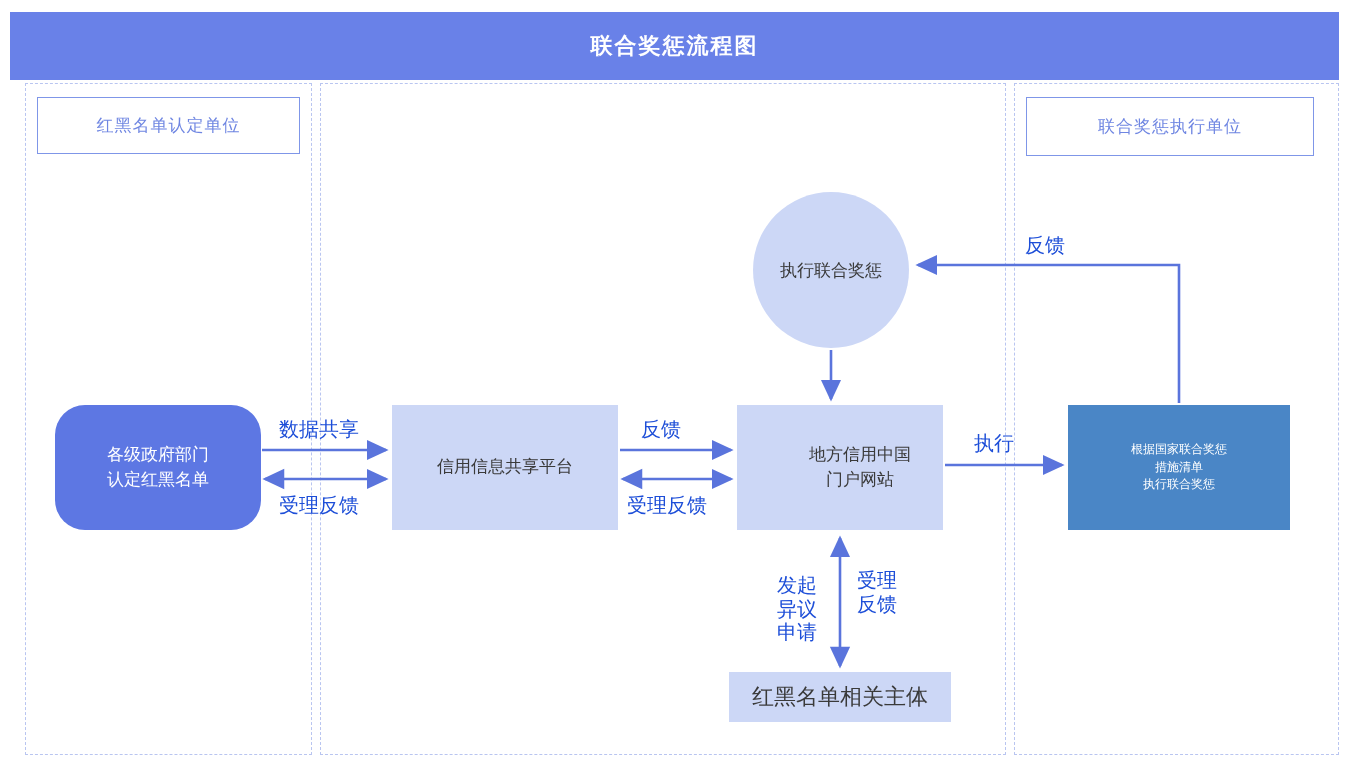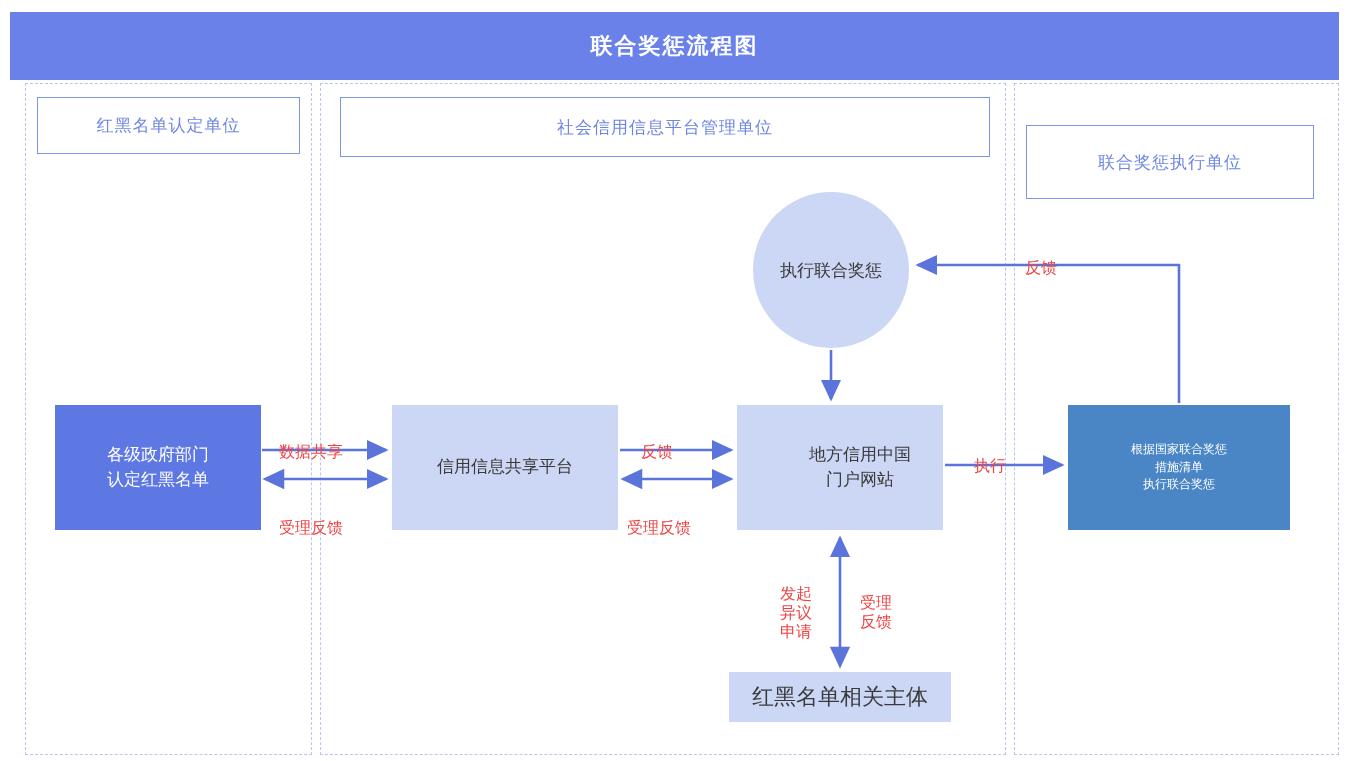--- a/index.html
+++ b/index.html
@@ -38,79 +38,76 @@
   .lane-head{
     position:absolute;
     border:1.6px solid #7f96e8;
     box-sizing:border-box;
     background:#ffffff;
     display:flex;align-items:center;justify-content:center;
     color:#6f86e2;font-size:17px;letter-spacing:1px;
   }
   .head-1{left:37px;  top:97px; width:263px; height:57px;}
   .head-2{left:340px; top:97px; width:650px; height:60px;}
-  .head-3{left:1026px;top:97px; width:288px; height:74px;margin-top:28px;}
+  .head-3{left:1026px;top:97px; width:288px; height:59px;}
 
   
   .node{
     position:absolute;box-sizing:border-box;
     display:flex;align-items:center;justify-content:center;
     text-align:center;line-height:1.45;
   }
   .node-dark{ background:#5d77e3; color:#ffffff; font-size:17px;}
   .node-steel{background:#4a86c6; color:#ffffff; font-size:12px;}
   .node-light{background:#ccd7f6; color:#3a3a3a; font-size:17px;}
 
-  .n-gov    {left:55px;  top:405px; width:206px; height:125px;}
+  .n-gov    {left:55px;  top:405px; width:206px; height:125px;border-radius:30px;}
   .n-share  {left:392px; top:405px; width:226px; height:125px;}
   .n-portal {left:737px; top:405px; width:206px; height:125px;padding-left:40px;}
   .n-exec   {left:1068px;top:405px; width:222px; height:125px;}
   .n-subject{left:729px; top:672px; width:222px; height:50px; font-size:22px;}
 
   .n-circle{
     position:absolute;left:753px;top:192px;width:156px;height:156px;
     border-radius:50%;background:#ccd7f6;color:#3a3a3a;font-size:17px;
     display:flex;align-items:center;justify-content:center;
   }
 
   
   #wires{position:absolute;left:0;top:0;width:1349px;height:761px;pointer-events:none;}
 
   
   .elabel{
-    position:absolute;color:#ef4444;font-size:16px;white-space:nowrap;
-    line-height:1.18;text-align:center;margin-top:25px;
+    position:absolute;color:#1d4ed8;font-size:20px;white-space:nowrap;
+    line-height:1.18;text-align:center;
   }
   .l-datashare {left:279px; top:418px;}
   .l-accept1   {left:279px; top:494px;}
   .l-feedback1 {left:641px; top:418px;}
   .l-accept2   {left:627px; top:494px;}
   .l-execute   {left:974px; top:432px;}
   .l-feedback2 {left:1025px;top:234px;}
-  .l-dispute   {left:777px; top:560px; width:38px;}
+  .l-dispute   {left:777px; top:574px; width:38px;}
   .l-accept3   {left:857px; top:569px; width:38px;}
 </style>
 </head>
 <body>
 
 <div id="root">
 
   <div class="title-bar">
     <span class="title-text">联合奖惩流程图</span>
   </div>
 
   <div class="lane lane-1"></div>
   <div class="lane lane-2"></div>
   <div class="lane lane-3"></div>
 
   <div class="lane-head head-1">
     <span>红黑名单认定单位</span>
-  </div>
-  <div class="lane-head head-2">
-    <span>社会信用信息平台管理单位</span>
   </div>
   <div class="lane-head head-3">
     <span>联合奖惩执行单位</span>
   </div>
 
   <svg id="wires" viewBox="0 0 1349 761">
     <defs>
       <marker id="ah" markerWidth="9" markerHeight="9" refX="7.4" refY="4.5" orient="auto" markerUnits="strokeWidth">
         <path d="M0,0.6 L8.4,4.5 L0,8.4 z" fill="#5a74dc"></path>
       </marker>

